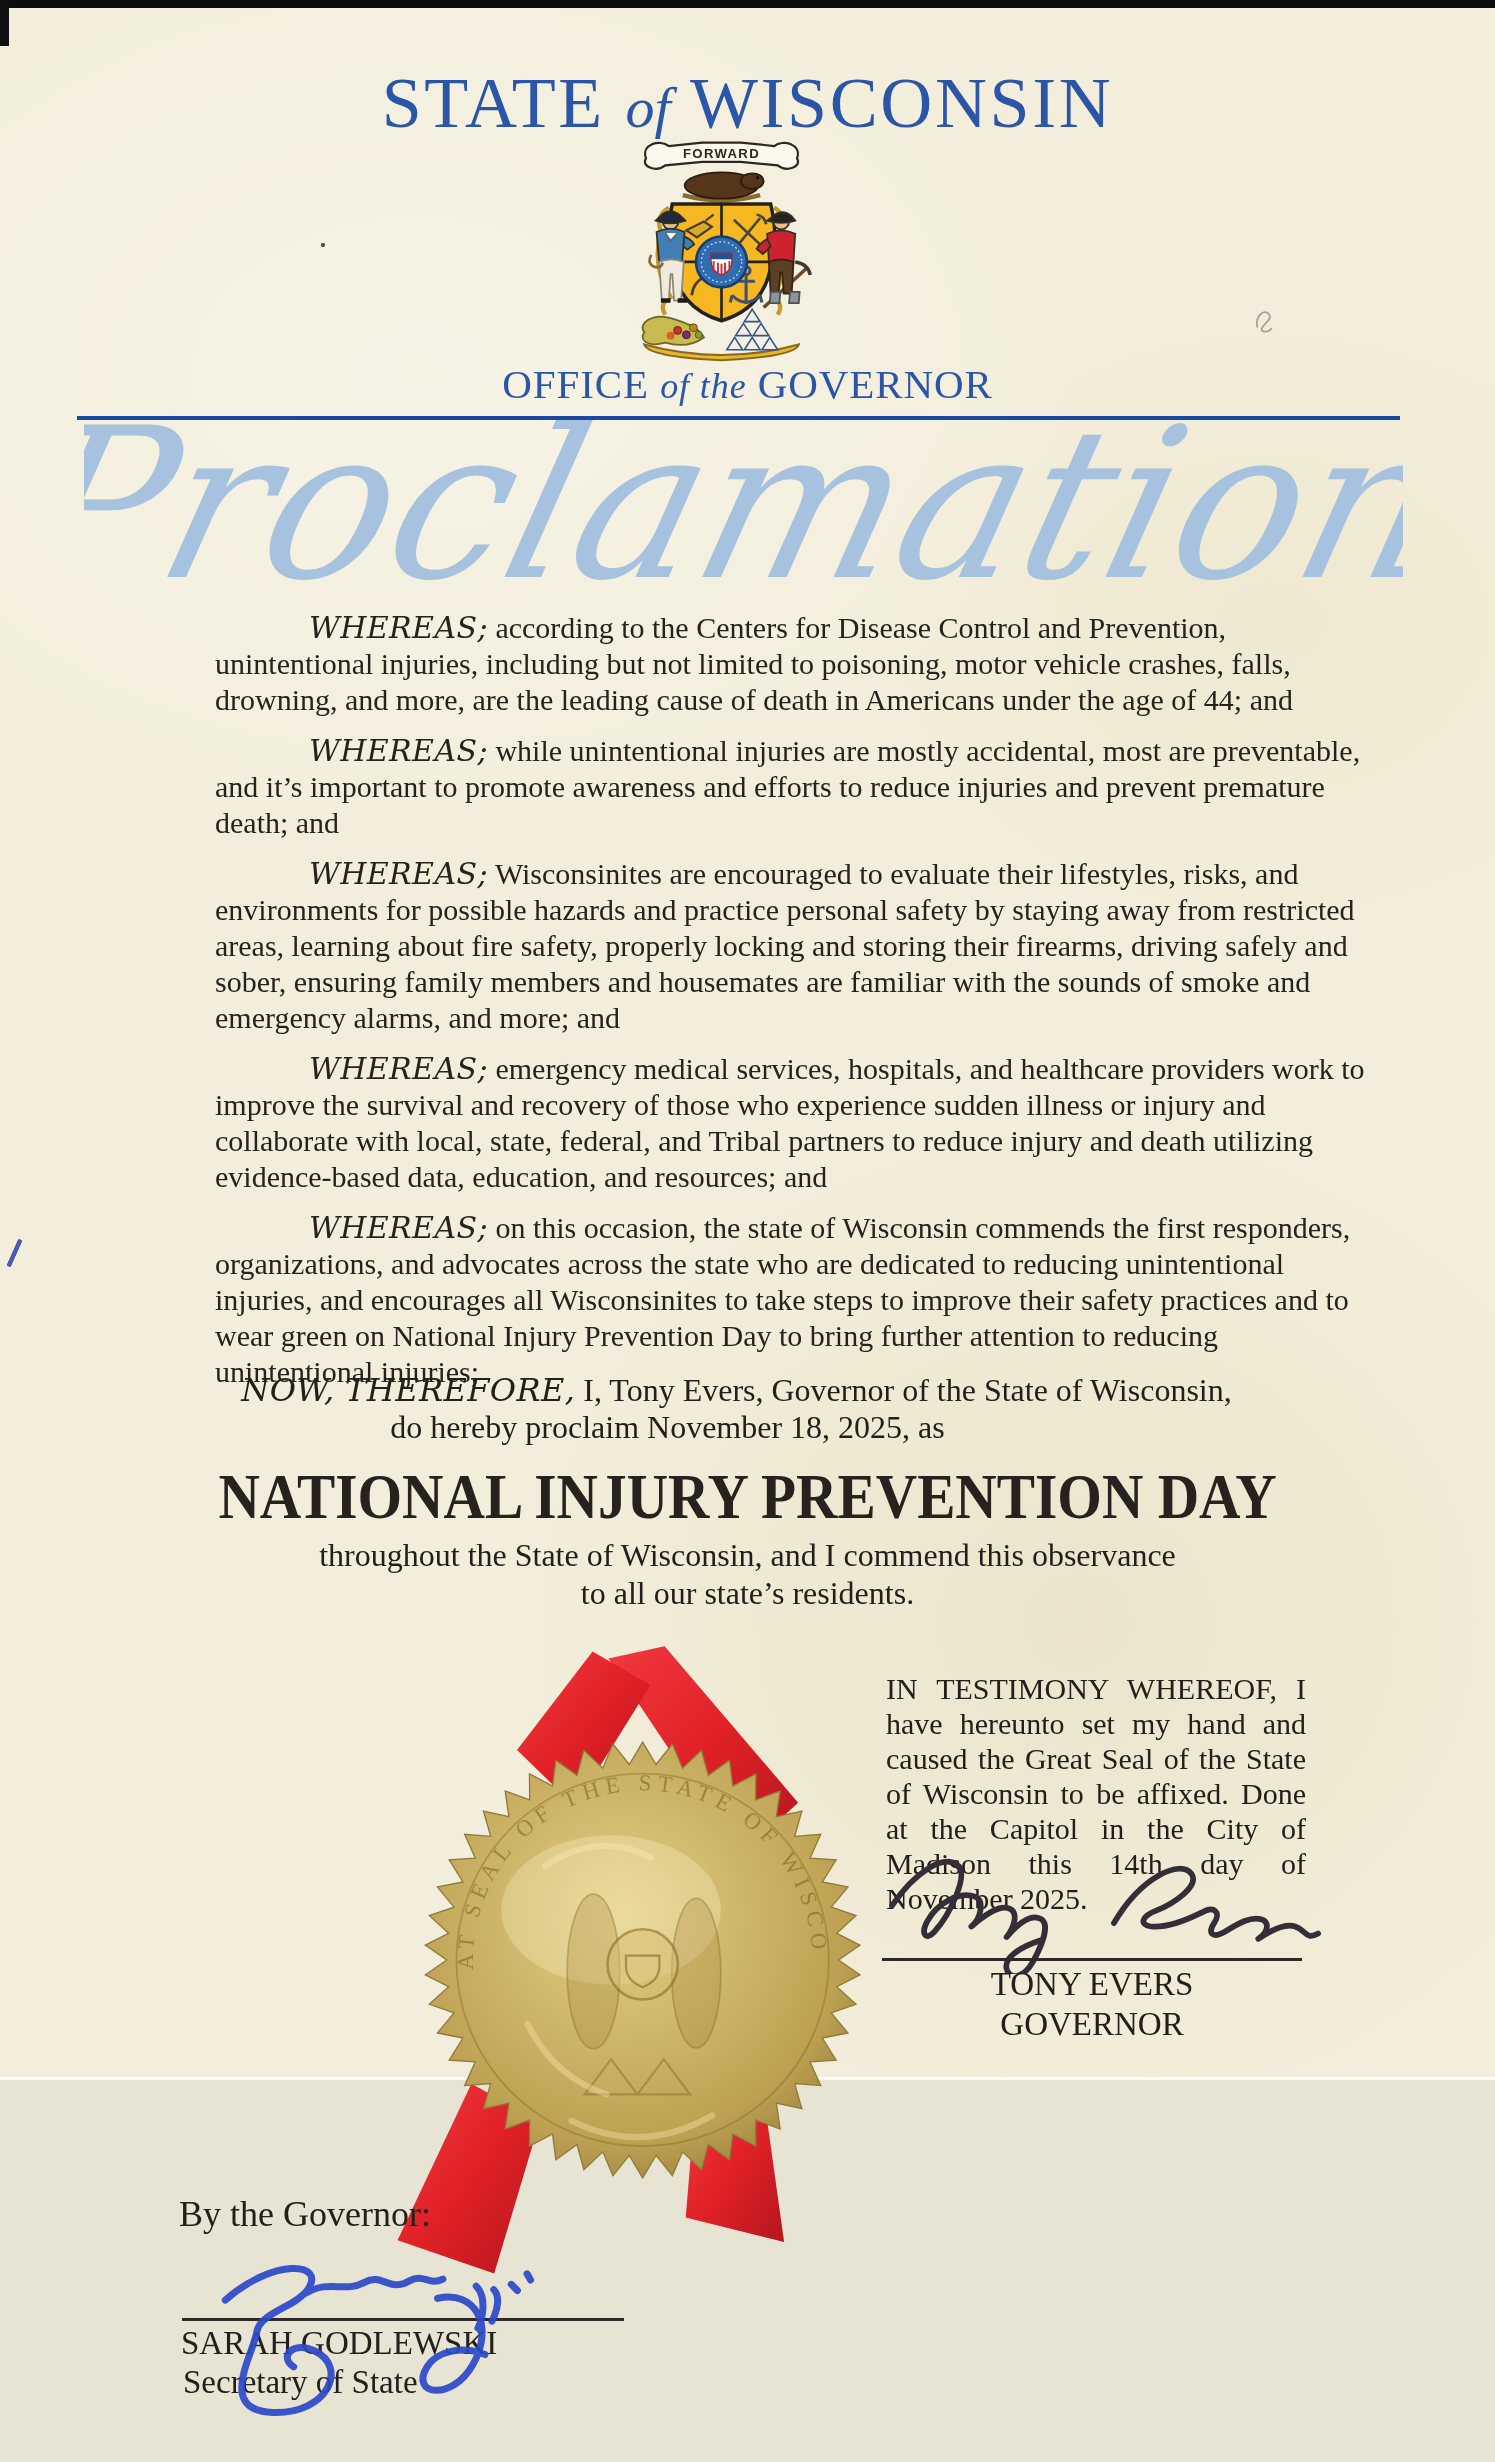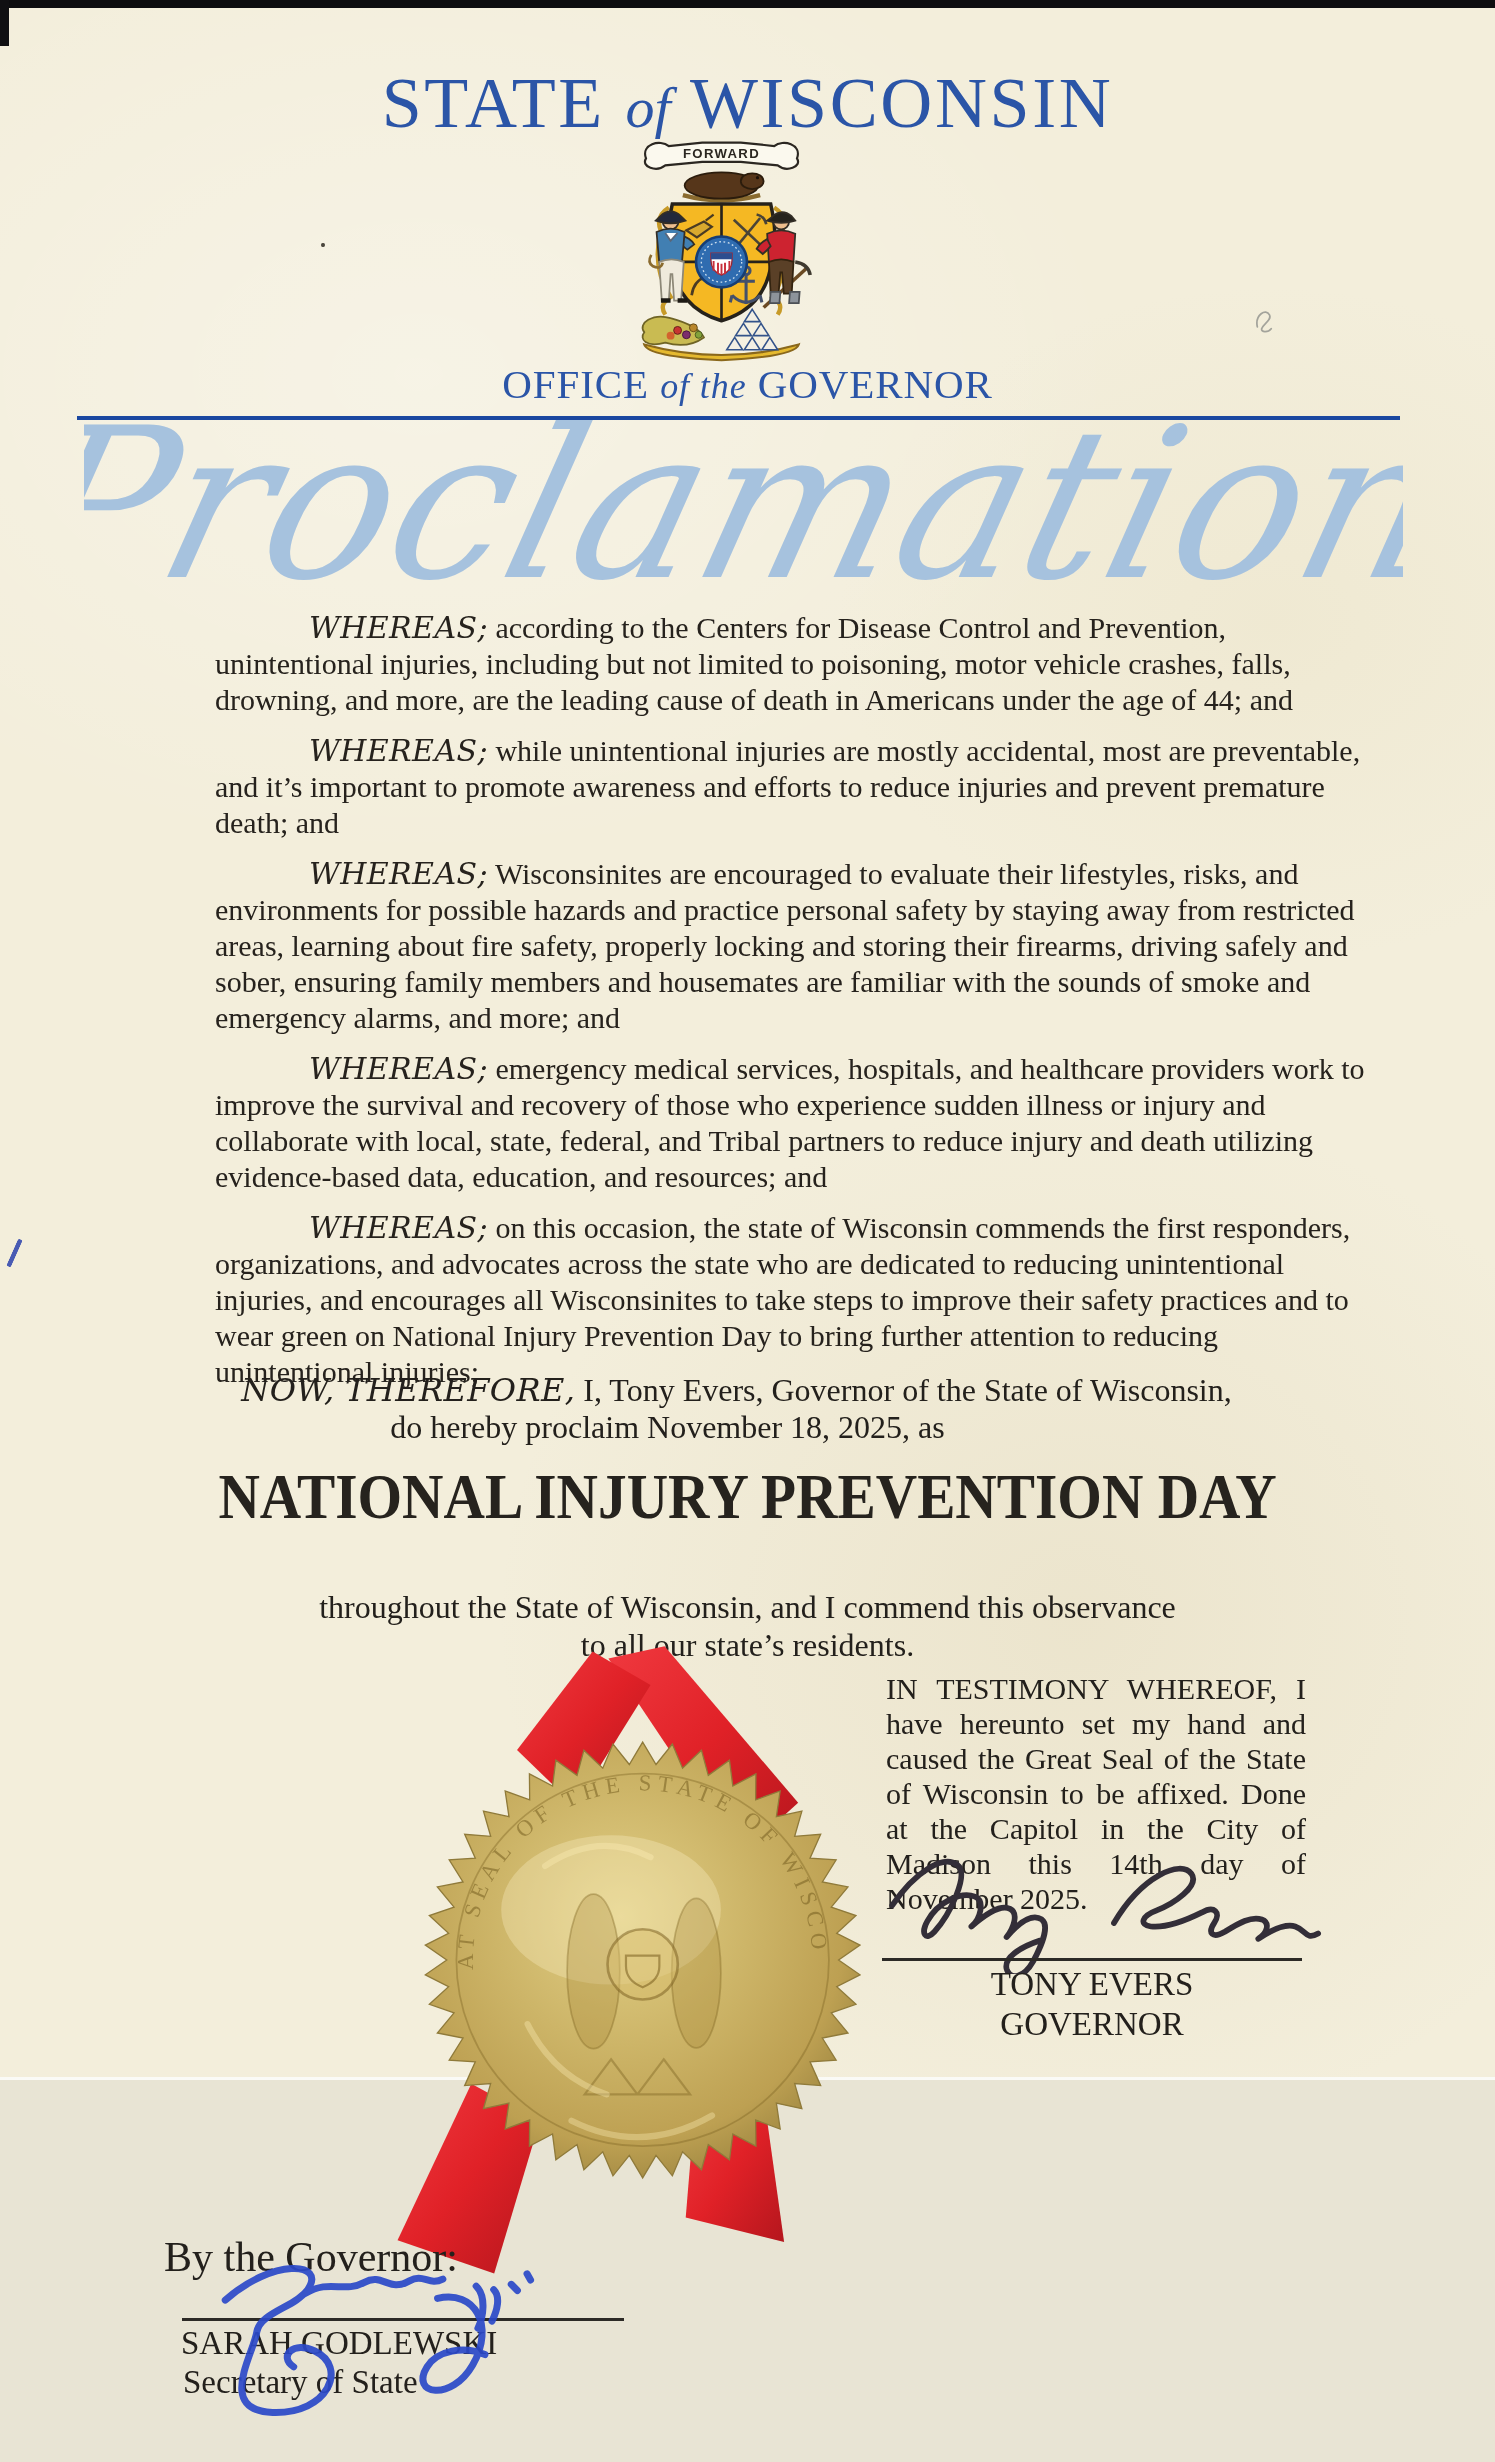--- a/index.html
+++ b/index.html
@@ -25,29 +25,29 @@
   .blue-rule{position:absolute;left:77px;top:416px;width:1323px;height:4.4px;background:#1a47a0;}
   .script-svg{position:absolute;left:84px;top:369px;pointer-events:none;}
   .crest-svg{position:absolute;left:614px;top:132px;}
   
   .body-text{position:absolute;left:171px;top:610px;width:1161px;font-size:30px;line-height:36px;color:#26221d;margin-left:44px;}
   .body-text p{margin:0 0 15px 0;text-indent:94px;}
   .callig{font-style:italic;font-family:"DejaVu Serif",serif;letter-spacing:0.4px;}
   .therefore{position:absolute;left:156px;top:1372px;width:1161px;text-align:center;font-size:32px;line-height:37px;}
   .therefore .shift{display:block;transform:translateX(-69px);}
   .big-title{position:absolute;left:0;top:1463px;width:1495px;text-align:center;font-weight:bold;font-size:63px;line-height:1.1;color:#26231e;transform:scaleX(.91);transform-origin:50% 50%;letter-spacing:0px;}
-  .closing{position:absolute;left:0;top:1588px;width:1495px;text-align:center;font-size:32px;line-height:38px;}
+  .closing{position:absolute;left:0;top:1536px;width:1495px;text-align:center;font-size:32px;line-height:38px;}
   
   .testimony{position:absolute;left:886px;top:1671px;width:420px;font-size:30px;line-height:35px;text-align:justify;text-align-last:left;}
   .gov-rule{position:absolute;left:882px;top:1958px;width:420px;height:2.6px;background:#2c2a26;}
   .gov-name{position:absolute;left:882px;top:1965px;width:420px;text-align:center;font-size:33px;line-height:1.2;}
   .gov-title{position:absolute;left:882px;top:2005px;width:420px;text-align:center;font-size:33px;line-height:1.2;}
   .sig-tony{position:absolute;left:878px;top:1842px;pointer-events:none;}
   
-  .by-gov{position:absolute;left:164px;top:2193px;font-size:42px;margin-top:40px;}
+  .by-gov{position:absolute;left:179px;top:2193px;font-size:36px;}
   .sec-rule{position:absolute;left:182px;top:2318px;width:442px;height:2.6px;background:#2c2a26;}
   .sec-name{position:absolute;left:181px;top:2325px;font-size:33px;line-height:1.15;}
   .sec-title{position:absolute;left:183px;top:2364px;font-size:33px;line-height:1.15;}
   .sig-sarah{position:absolute;left:174px;top:2244px;pointer-events:none;z-index:5;}
   .seal-svg{position:absolute;left:387px;top:1646px;}
   .pencil-curl{position:absolute;left:1253px;top:306px;}
 </style>
 </head>
 <body>
 

